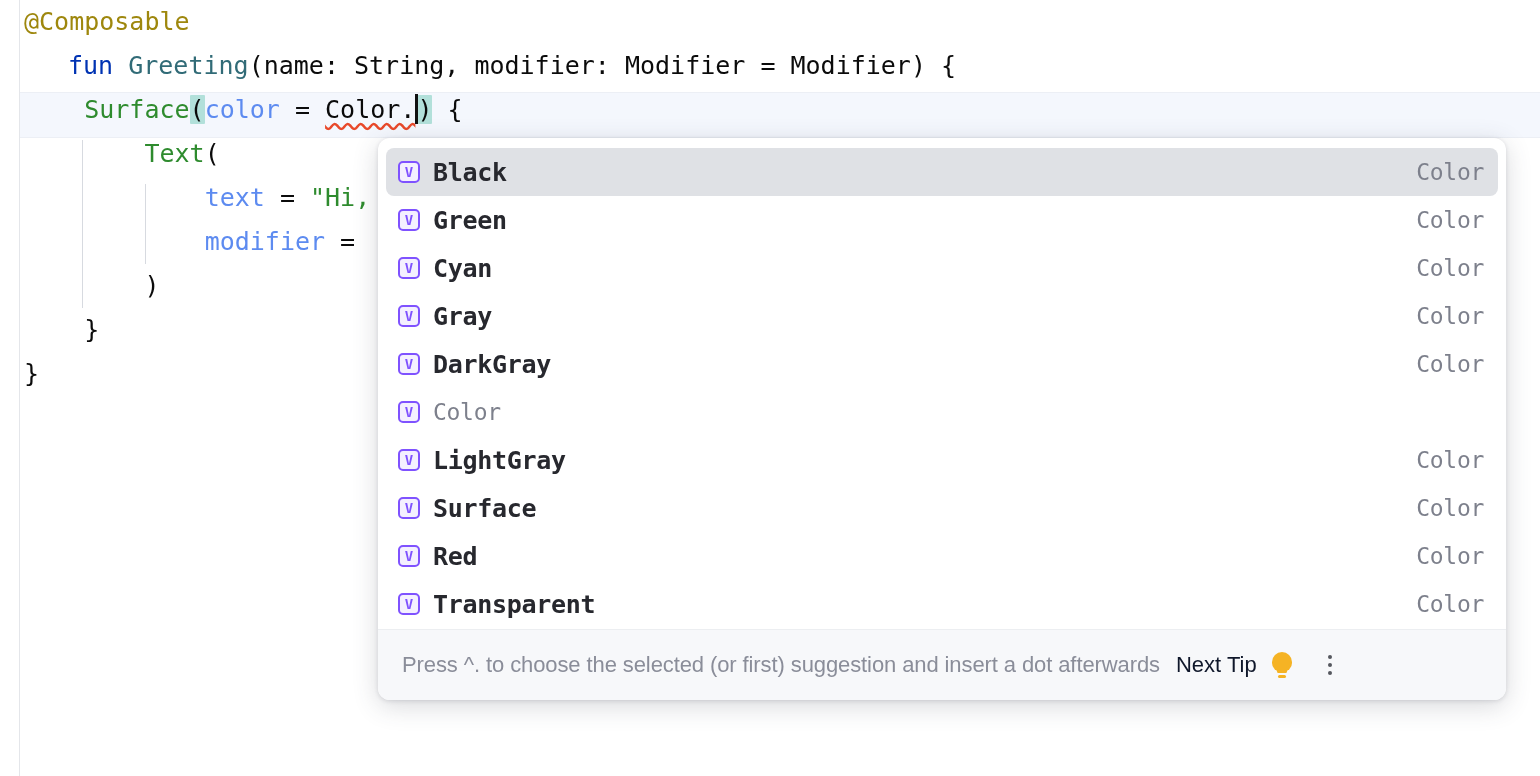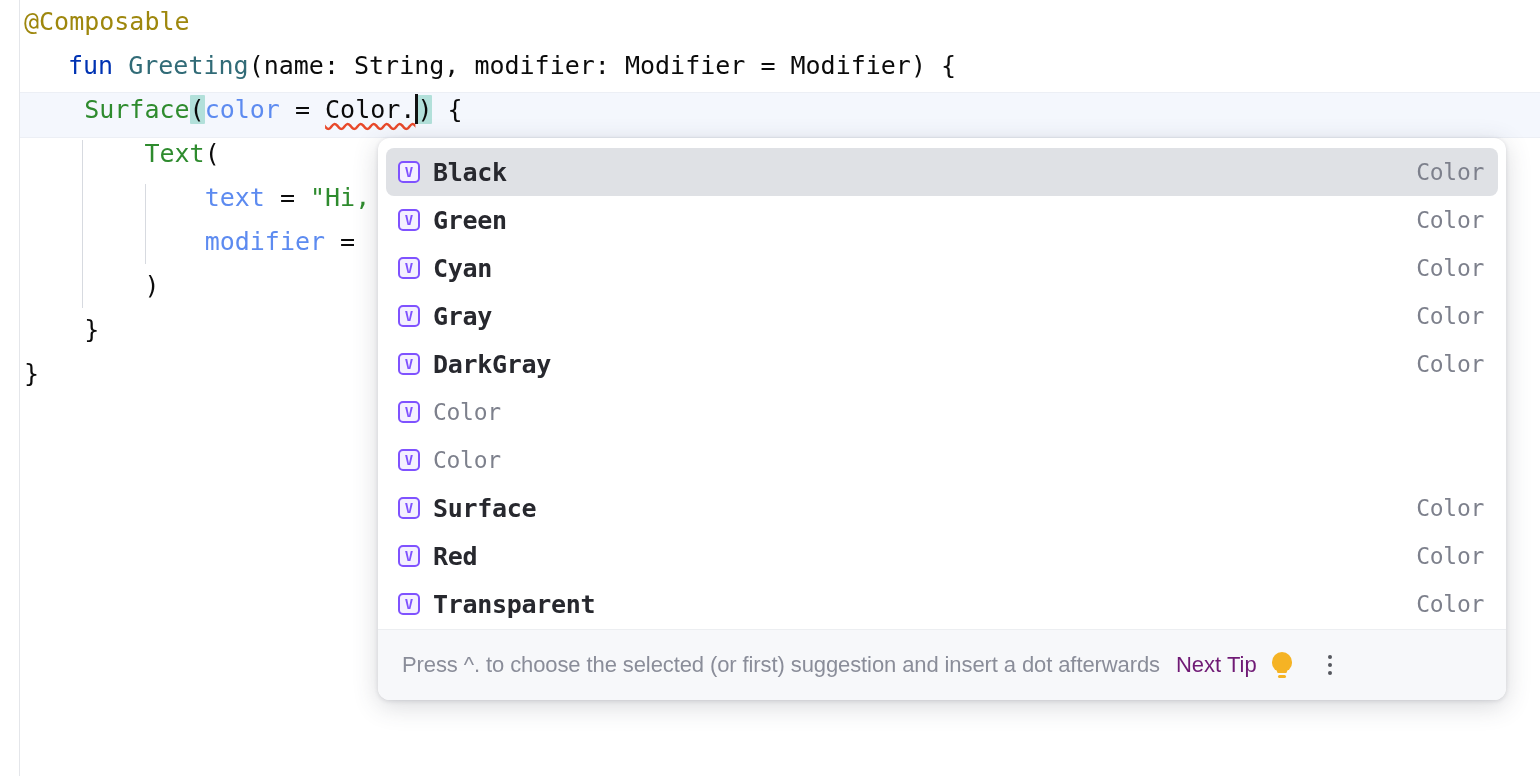--- a/index.html
+++ b/index.html
@@ -166,21 +166,21 @@
     box-sizing: border-box;
   }
   #tip-text {
     font-size: 22px;
     color: #8a8d99;
     white-space: nowrap;
     letter-spacing: -0.1px;
   }
   #next-tip-link {
     font-size: 22px;
-    color: #701a75;
+    color: #0f172a;
     margin-left: 16px;
     white-space: nowrap;
     cursor: pointer;
   }
   #bulb-icon {
     margin-left: 12px;
     width: 26px;
     height: 28px;
     position: relative;
     flex: 0 0 auto;
@@ -264,20 +264,21 @@
         <span class="cl-icon">V</span>
         <span class="cl-label">DarkGray</span>
         <span class="cl-type">Color</span>
       </div>
       <div class="cl-row">
         <span class="cl-icon">V</span>
         <span class="cl-type">Color</span>
       </div>
       <div class="cl-row">
         <span class="cl-icon">V</span>
+        <span class="cl-label">LightGray</span>
         <span class="cl-type">Color</span>
       </div>
       <div class="cl-row">
         <span class="cl-icon">V</span>
         <span class="cl-label">Surface</span>
         <span class="cl-type">Color</span>
       </div>
       <div class="cl-row">
         <span class="cl-icon">V</span>
         <span class="cl-label">Red</span>

